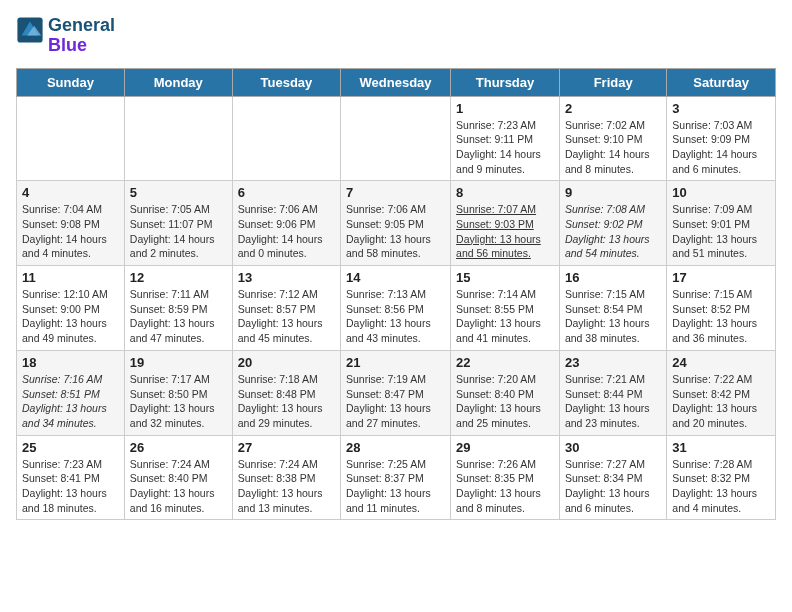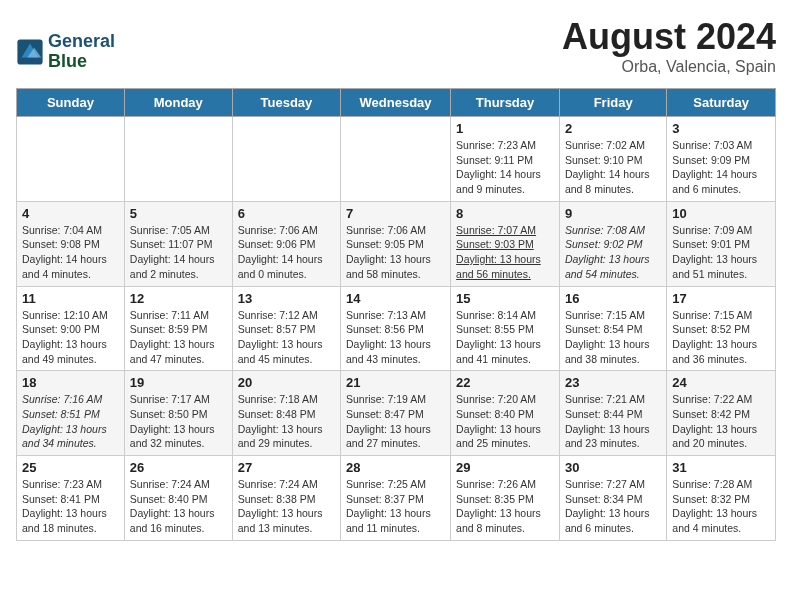--- a/index.html
+++ b/index.html
@@ -11,33 +11,32 @@
       padding: 16px;
     }
     .header {
       display: flex;
       justify-content: space-between;
       align-items: flex-start;
       margin-bottom: 12px;
     }
     .logo {
       display: flex;
-      align-items: center;
-      margin-top: 16px;
+      align-items: flex-start;
     }
     .logo-text {
       display: flex;
       flex-direction: column;
       font-size: 18px;
       font-weight: bold;
       color: #1a5276;
       line-height: 1.1;
     }
     .logo-text span:last-child {
-      color: #14532d;
+      color: #6d28d9;
     }
     .logo-icon {
       width: 28px;
       height: 28px;
       margin-right: 4px;
     }
     .title-block {
       text-align: right;
     }
     .month-year {
@@ -97,24 +96,20 @@
     <svg class="logo-icon" viewBox="0 0 40 40">
       <rect x="2" y="2" width="36" height="36" rx="4" fill="#1a5276"></rect>
       <polygon points="20,8 32,28 8,28" fill="#2e86c1"></polygon>
       <polygon points="26,14 36,28 16,28" fill="#85c1e9" opacity="0.7"></polygon>
     </svg>
     <div class="logo-text">
       <span>General</span>
       <span>Blue</span>
     </div>
   </div>
-  <div class="title-block">
-    <div class="month-year">August 2024</div>
-    <div class="location">Orba, Valencia, Spain</div>
-  </div>
 </div>
 
 <table>
   <thead>
     <tr>
     <th>Sunday</th>
         <th>Monday</th>
         <th>Tuesday</th>
         <th>Wednesday</th>
         <th>Thursday</th>
@@ -225,21 +220,21 @@
         </td>
         <td>
           <div class="day-num">14</div>
           <div class="day-info" style="white-space: pre-line;">Sunrise: 7:13 AM
 Sunset: 8:56 PM
 Daylight: 13 hours
 and 43 minutes.</div>
         </td>
         <td>
           <div class="day-num">15</div>
-          <div class="day-info" style="white-space: pre-line;">Sunrise: 8:14 AM
+          <div class="day-info" style="white-space: pre-line;">Sunrise: 7:14 AM
 Sunset: 8:55 PM
 Daylight: 13 hours
 and 41 minutes.</div>
         </td>
         <td>
           <div class="day-num">16</div>
           <div class="day-info" style="white-space: pre-line;">Sunrise: 7:15 AM
 Sunset: 8:54 PM
 Daylight: 13 hours
 and 38 minutes.</div>

